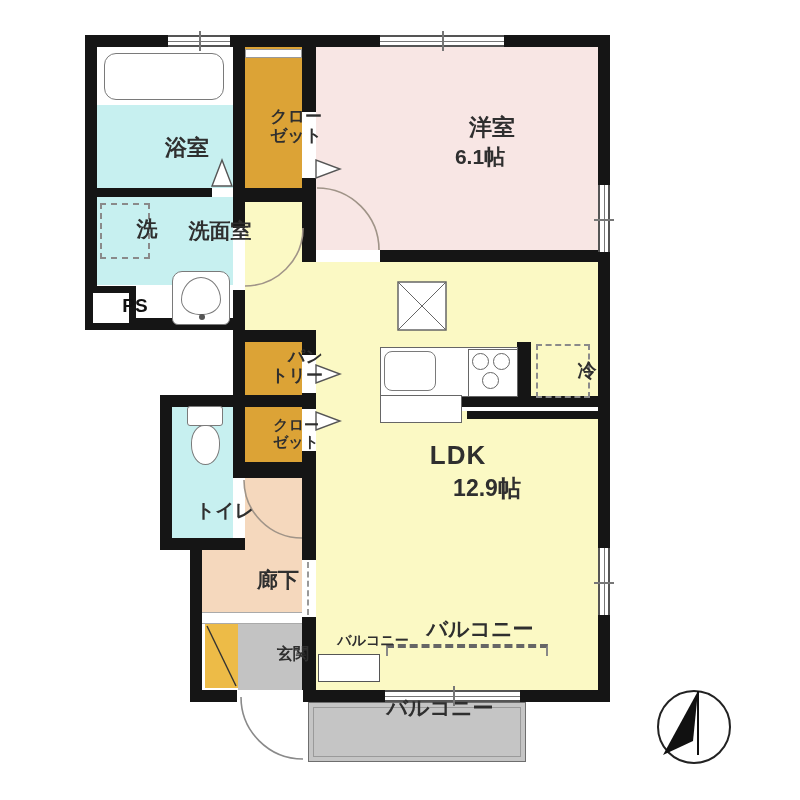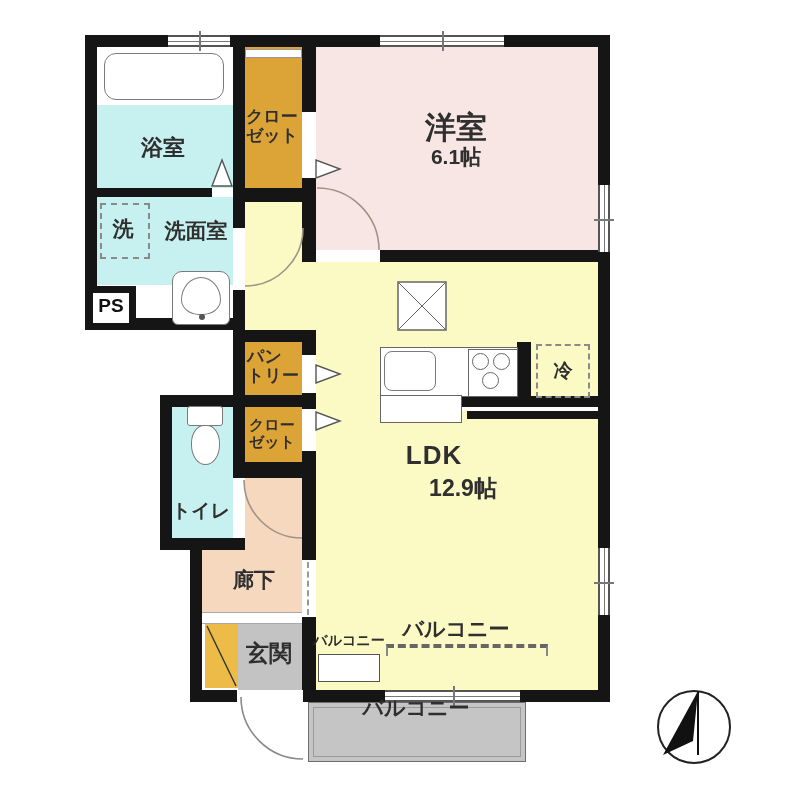--- a/index.html
+++ b/index.html
@@ -2,22 +2,22 @@
 <html><head>
 <meta charset="utf-8">
 <style>
   html,body{margin:0;padding:0;background:#fff;font-family:"Liberation Sans",sans-serif;}
   #plan{position:relative;width:800px;height:800px;background:#fff;overflow:hidden;}
   .room,.wall,.white,.fix,.dash,.label{position:absolute;box-sizing:border-box;}
   .wall{background:#151515;}
   .white{background:#fff;}
   .fix{background:#fff;border:1.6px solid #7a7a7a;}
   .dash{border:2px dashed #8a8a8a;background:transparent;}
-  .label{color:#2f2f2f;font-weight:bold;text-align:left;transform:translate(-50%,-50%);
-         white-space:pre-line;line-height:1.12;}
+  .label{color:#2f2f2f;font-weight:bold;text-align:right;transform:translate(-50%,-50%);
+         white-space:pre-line;line-height:1.12;margin-left:24px;}
   .c-bath{background:#c7f0f0;}
   .c-pink{background:#f8e6e4;}
   .c-ldk{background:#fbf9c4;}
   .c-closet{background:#dca336;}
   .c-hall{background:#f5d8bd;}
   .c-gray{background:#c3c3c3;}
   .c-shoe{background:#edbb47;}
   .winH{position:absolute;background:#fff;border-top:2px solid #555;border-bottom:2px solid #555;box-sizing:border-box;}
   .winH::before{content:"";position:absolute;left:0;right:0;top:50%;height:1px;background:#777;}
   .winH::after{content:"";position:absolute;left:50%;top:-6px;bottom:-6px;width:2px;background:#777;}
@@ -129,29 +129,29 @@
       <line x1="698" y1="691" x2="698" y2="755" stroke="#111" stroke-width="2"></line>
     </g>
   </svg>
 
   <div class="label" style="left:163px;top:148px;font-size:22px;">浴室</div>
   <div class="label" style="left:123px;top:229px;font-size:21px;">洗</div>
   <div class="label" style="left:196px;top:231px;font-size:21px;">洗面室</div>
   <div class="label" style="left:111px;top:306px;font-size:19px;color:#111;">PS</div>
   <div class="label" style="left:272px;top:126px;font-size:17px;">クロー
 ゼット</div>
-  <div class="label" style="left:456px;top:128px;font-size:31px;">洋室</div>
+  <div class="label" style="left:468px;top:128px;font-size:23px;">洋室</div>
   <div class="label" style="left:456px;top:157px;font-size:21px;">6.1帖</div>
   <div class="label" style="left:273px;top:366px;font-size:17px;">パン
 トリー</div>
   <div class="label" style="left:272px;top:434px;font-size:15px;">クロー
 ゼット</div>
   <div class="label" style="left:201px;top:511px;font-size:19px;">トイレ</div>
   <div class="label" style="left:254px;top:580px;font-size:21px;">廊下</div>
-  <div class="label" style="left:269px;top:654px;font-size:23px;">玄関</div>
+  <div class="label" style="left:269px;top:654px;font-size:16px;">玄関</div>
   <div class="label" style="left:434px;top:456px;font-size:26px;letter-spacing:1px;">LDK</div>
   <div class="label" style="left:463px;top:489px;font-size:23px;">12.9帖</div>
   <div class="label" style="left:563px;top:371px;font-size:19px;">冷</div>
   <div class="label" style="left:349px;top:641px;font-size:14px;">バルコニー</div>
   <div class="label" style="left:456px;top:629px;font-size:21px;">バルコニー</div>
   <div class="label" style="left:416px;top:708px;font-size:21px;">バルコニー</div>
 
 </div>
 
 </body></html>

